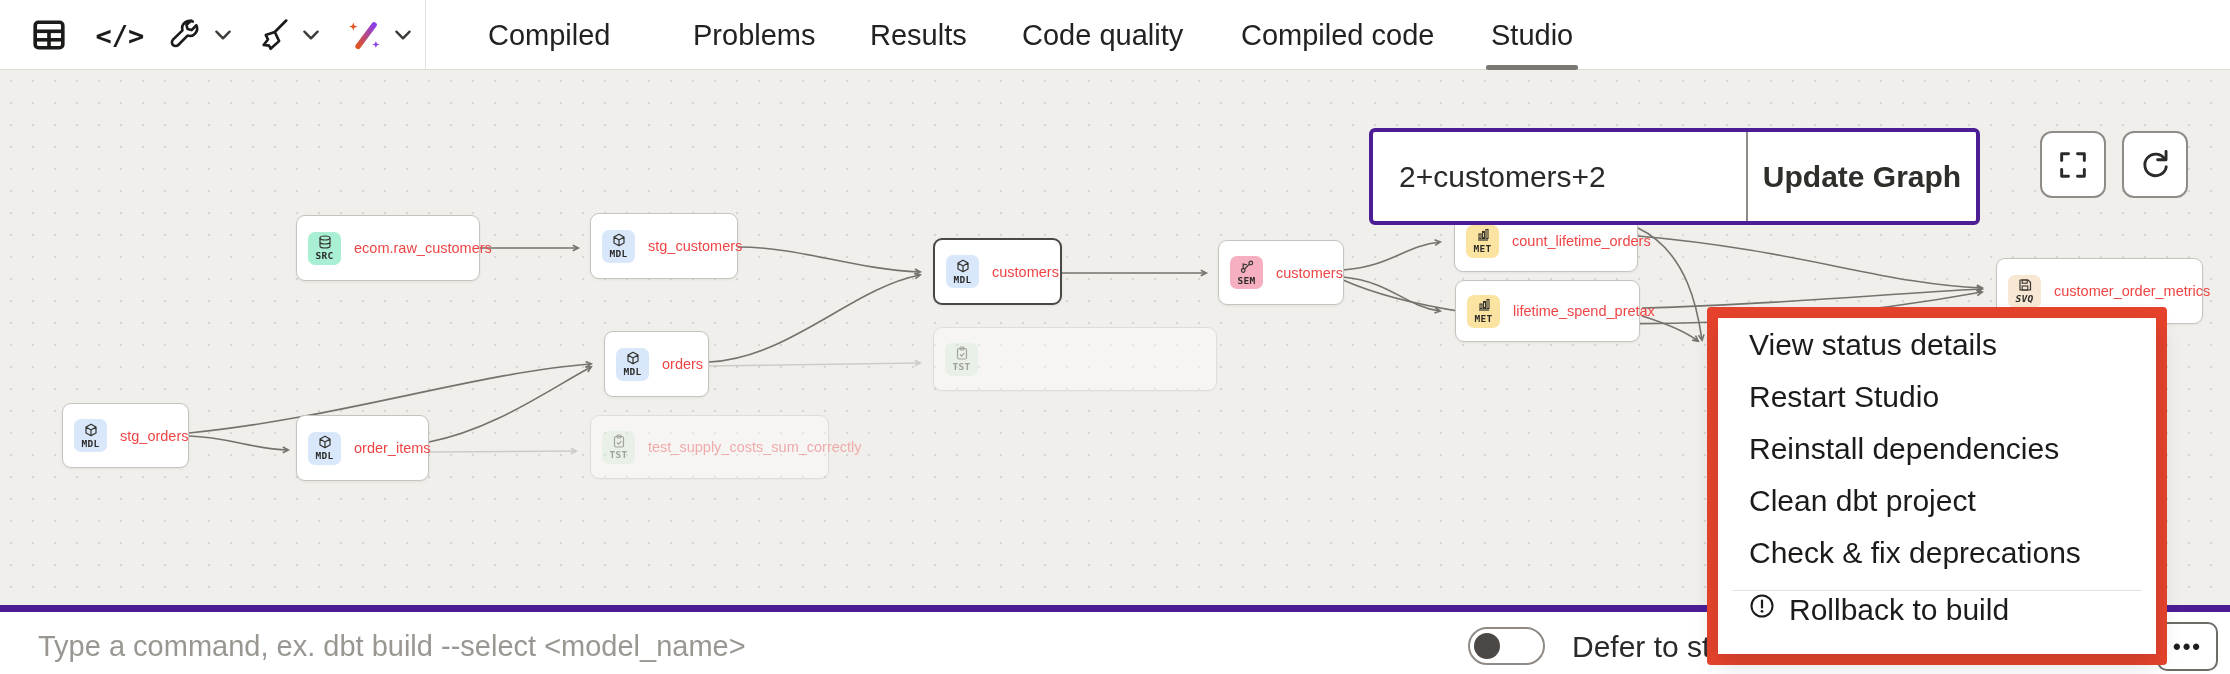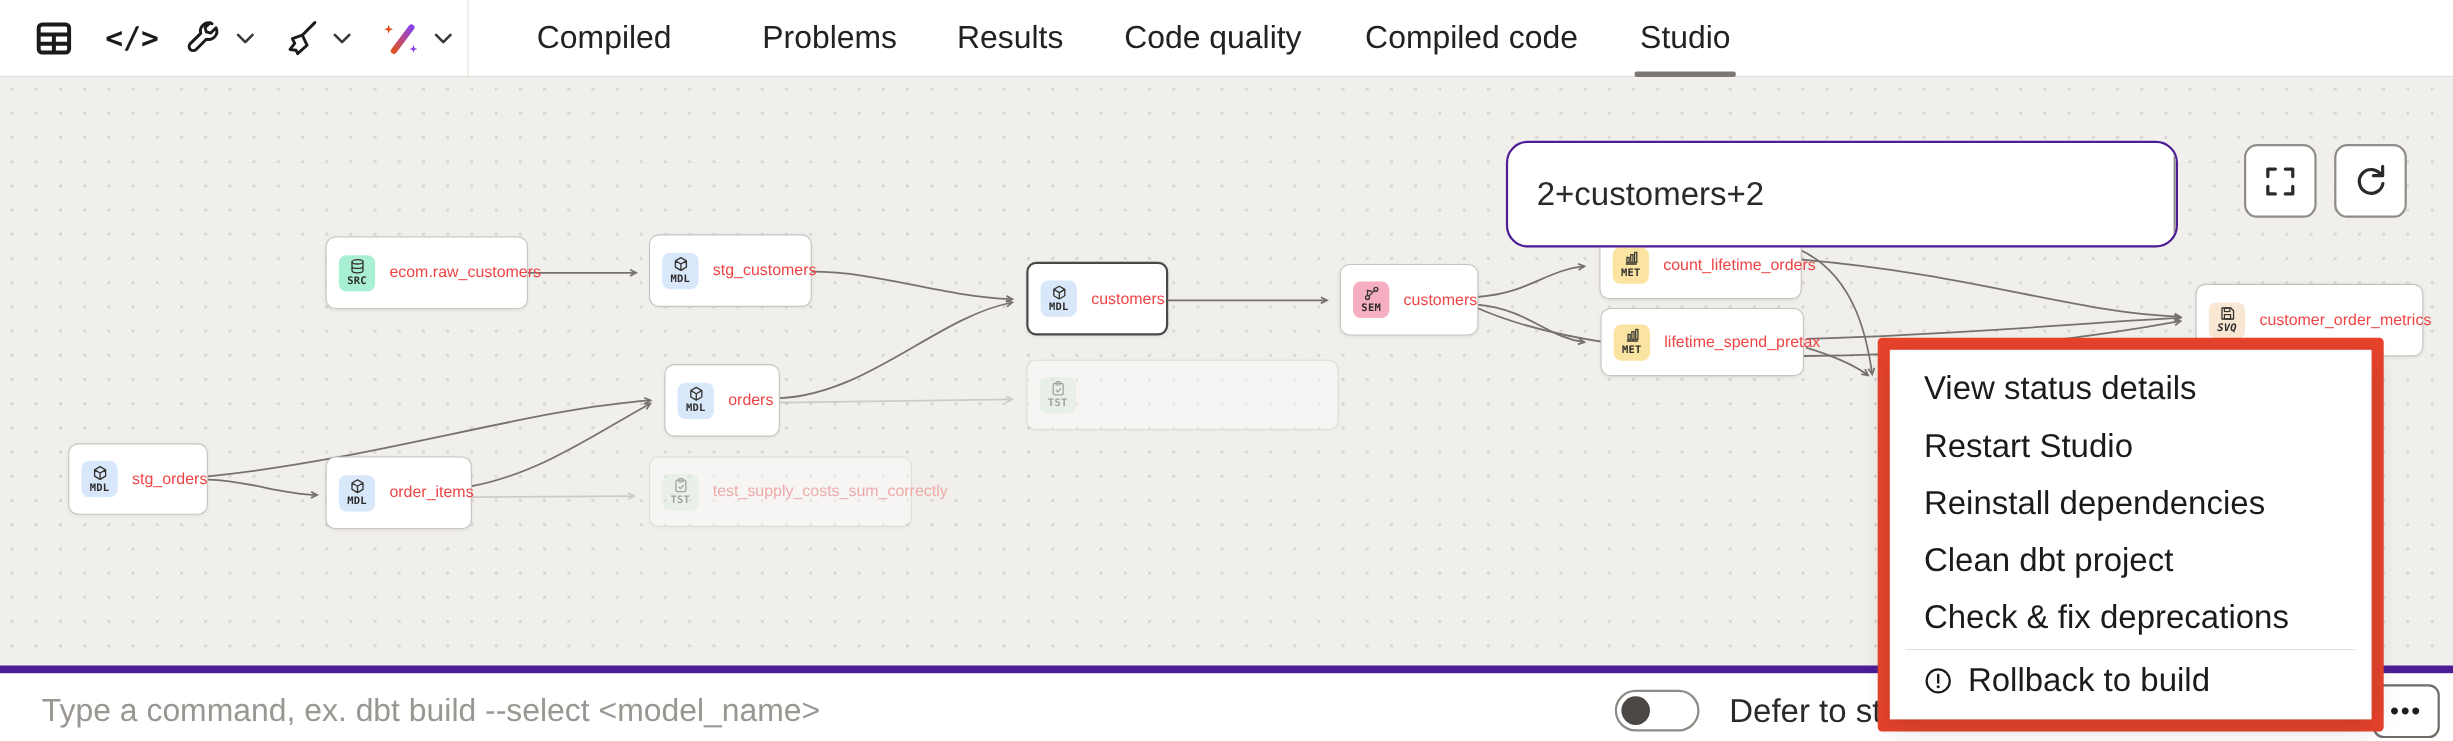--- a/index.html
+++ b/index.html
@@ -33,33 +33,33 @@
   .node.faded { opacity:.4; }
   .badge { display:flex; flex-direction:column; align-items:center; justify-content:center; width:33px; height:33px;
            border-radius:7px; flex:none; gap:1px; }
   .badge .blabel { font-family:"DejaVu Sans Mono","Liberation Mono",monospace; font-size:9.5px; font-weight:bold;
                    color:#2d2c2a; letter-spacing:.2px; }
   .node .nlabel { font-size:14.5px; font-weight:400; color:#ef4444; white-space:nowrap; }
   .node .nlabel.small { font-size:12.5px; line-height:1.35; white-space:normal; }
 
   
   .selector-wrap { position:absolute; left:1369px; top:128px; width:611px; height:97px; background:#fff;
-                   border:2px solid #4c1d95; border-radius:20px; display:flex; z-index:20; overflow:hidden; }
+                   border:4px solid #4c1d95; border-radius:6px; display:flex; z-index:20; overflow:hidden; }
   .selector-input { flex:1 1 auto; display:flex; align-items:center; padding-left:26px; font-size:30px; color:#2b2a28;
                     border-right:2px solid #8f8b86; }
   .update-btn { width:228px; display:flex; align-items:center; justify-content:center; font-size:30px; font-weight:600;
                 color:#2f2e2b; background:#fff; border:none; cursor:pointer; }
   .sq-btn { position:absolute; width:66px; height:67px; top:131px; background:#fff; border:2px solid #8f8b86;
             border-radius:12px; display:flex; align-items:center; justify-content:center; cursor:pointer; z-index:20; }
 
   
   .ctx-outer { position:absolute; left:1707px; top:307px; width:460px; height:358px; border-radius:4px; z-index:60; }
   .ctx-inner { position:absolute; left:11px; top:11px; right:11px; bottom:11px; background:#fff; display:flex;
                flex-direction:column; justify-content:center; padding:6px 0; box-shadow:0 8px 24px rgba(30,28,25,.18); }
-  .ctx-item { display:flex; align-items:center; gap:14px; height:52px; padding-left:31px; font-size:30px; font-weight:500;
+  .ctx-item { display:flex; align-items:flex-start; gap:14px; height:52px; padding-left:31px; font-size:30px; font-weight:500;
               color:#1c1b19; background:none; border:none; cursor:pointer; text-align:left; white-space:nowrap; }
   .ctx-sep { height:1px; background:#e5e3e0; margin:2px 14px; }
 
   
   .bottombar { position:absolute; left:0; top:605px; width:2230px; height:69px; background:#fff;
                border-top:7px solid #4c1d95; z-index:40; }
   .cmd-input { position:absolute; left:38px; top:0; height:69px; display:flex; align-items:center;
                font-size:29px; color:#9a9792; width:1300px; cursor:text; }
   .toggle { position:absolute; left:1468px; top:15px; width:77px; height:38px; border:2.5px solid #8f8a85;
             border-radius:19px; background:#fff; cursor:pointer; }
@@ -296,20 +296,21 @@
           <span class="blabel">SVQ</span>
         </div>
         <span class="nlabel">customer_order_metrics</span>
       </div>
     </div>
 
   <div class="selector-wrap">
     <div class="selector-input">
       <span>2+customers+2</span>
     </div>
+    <button class="update-btn">Update Graph</button>
   </div>
   <button class="sq-btn" style="left:2040px">
     <svg width="34" height="34" viewBox="0 0 30 30">
       <path d="M5 11V5h6 M19 5h6v6 M25 19v6h-6 M11 25H5v-6" fill="none" stroke="#2b2a28" stroke-width="2.6" stroke-linecap="round" stroke-linejoin="round"></path>
     </svg>
   </button>
   <button class="sq-btn" style="left:2122px">
     <svg width="36" height="36" viewBox="0 0 30 30">
       <path d="M23.2 10.2 A9 9 0 1 0 24.4 16.5" fill="none" stroke="#2b2a28" stroke-width="2.4" stroke-linecap="round"></path>
       <path d="M24.2 3.6 v7 h-7" fill="none" stroke="#2b2a28" stroke-width="2.4" stroke-linecap="round" stroke-linejoin="round"></path>

